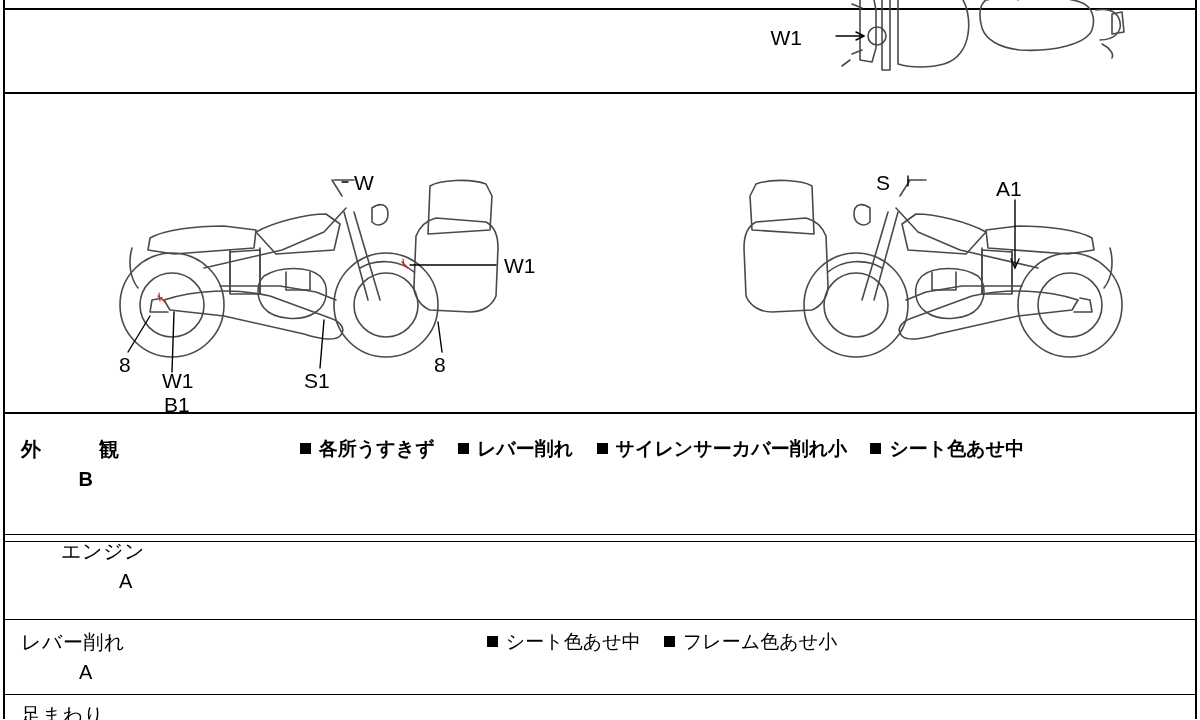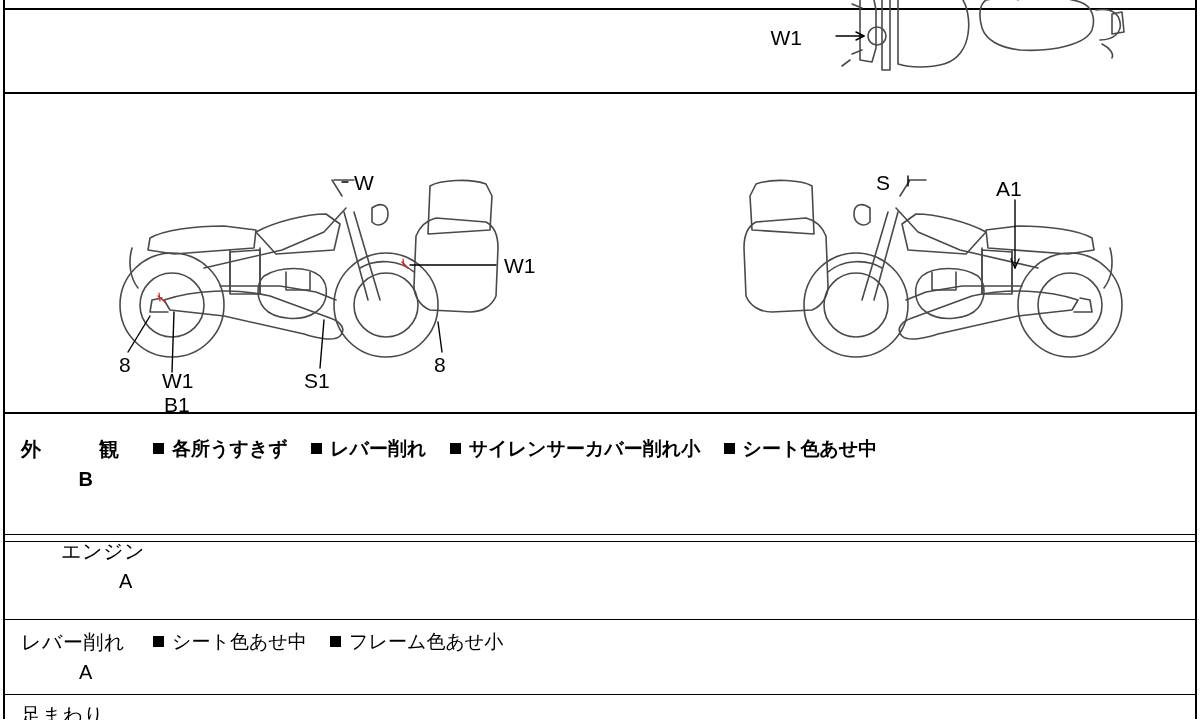--- a/index.html
+++ b/index.html
@@ -73,20 +73,21 @@
     font-size: 20px;
     line-height: 30px;
   }
   .row-items {
     position: absolute;
     left: 150px;
     top: 0;
     right: 8px;
     font-size: 19px;
     line-height: 30px;
+    text-align: center;
   }
   .item {
     display: inline-block;
     margin-right: 18px;
     white-space: nowrap;
   }
   .sq {
     display: inline-block;
     width: 11px;
     height: 11px;

